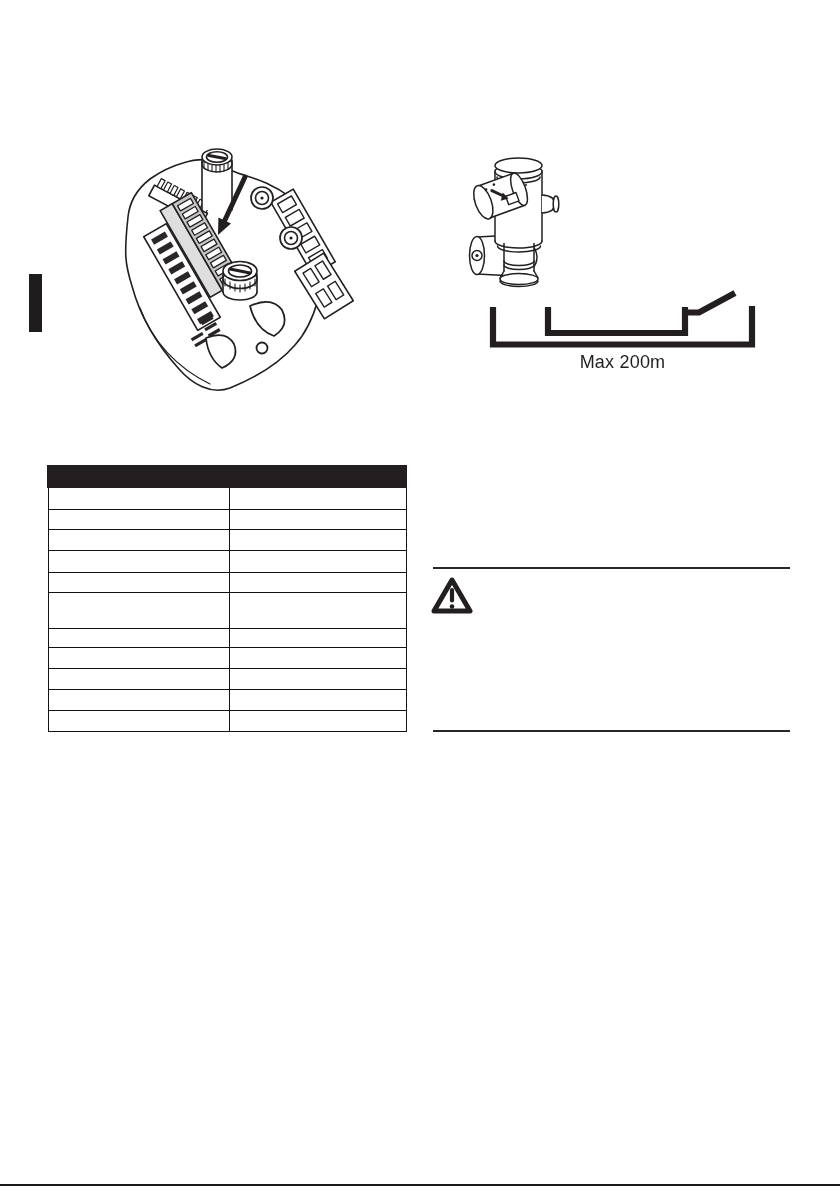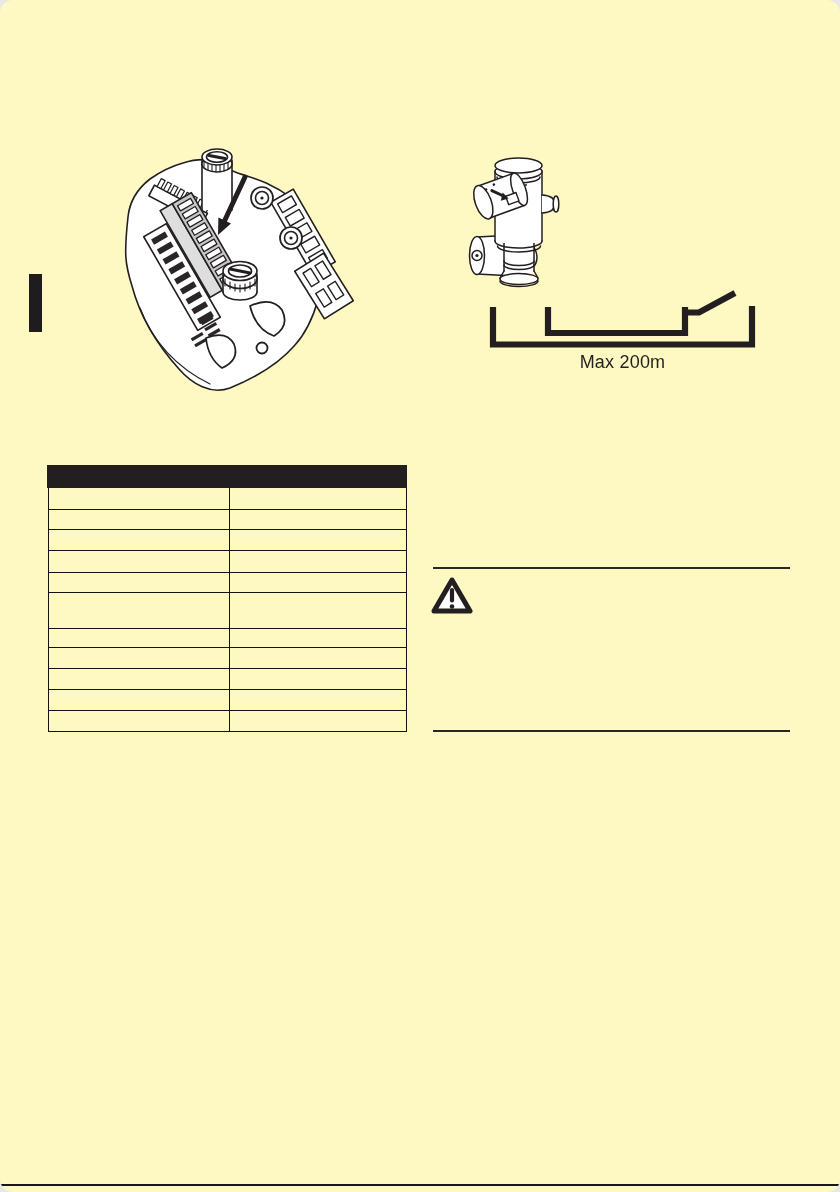--- a/index.html
+++ b/index.html
@@ -1,19 +1,19 @@
 <!DOCTYPE html>
 <html><head>
 <meta charset="utf-8">
 <style>
   html,body{margin:0;padding:0;background:#e8e8e8;}
   .page{
     position:relative;width:840px;height:1192px;margin:0 auto;
-    background:#fef9c3;overflow:hidden;
-    font-family:"Liberation Sans",sans-serif;color:#231f20;border-radius:13px;
+    background:#ffffff;overflow:hidden;
+    font-family:"Liberation Sans",sans-serif;color:#231f20;
   }
   .abs{position:absolute;}
   
   .side-tab{left:29px;top:274px;width:13px;height:58px;background:#1f1c1d;}
   
   .fig-board{left:112px;top:146px;width:290px;height:248px;}
   .fig-camera{left:468px;top:155px;width:165px;height:145px;}
   .fig-cable{left:485px;top:284px;width:275px;height:72px;}
   .cable-label{
     left:485px;top:352px;width:275px;text-align:center;

